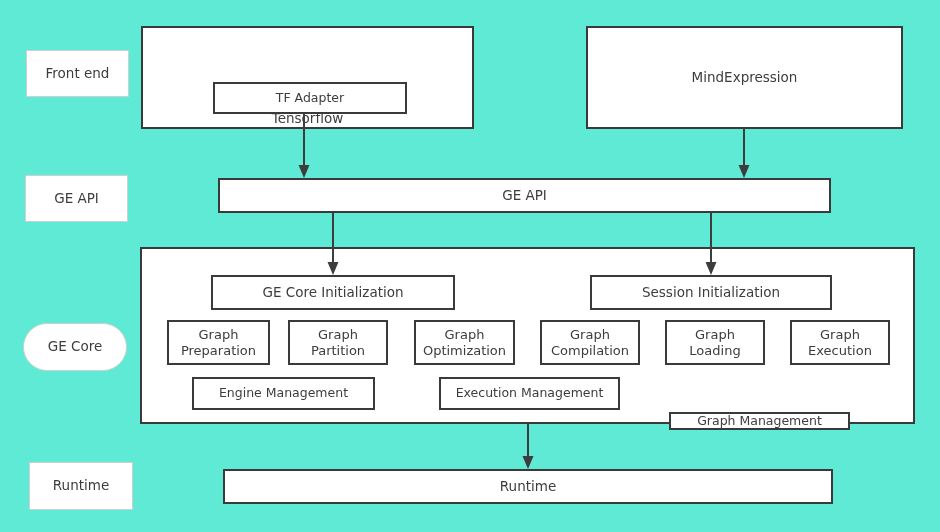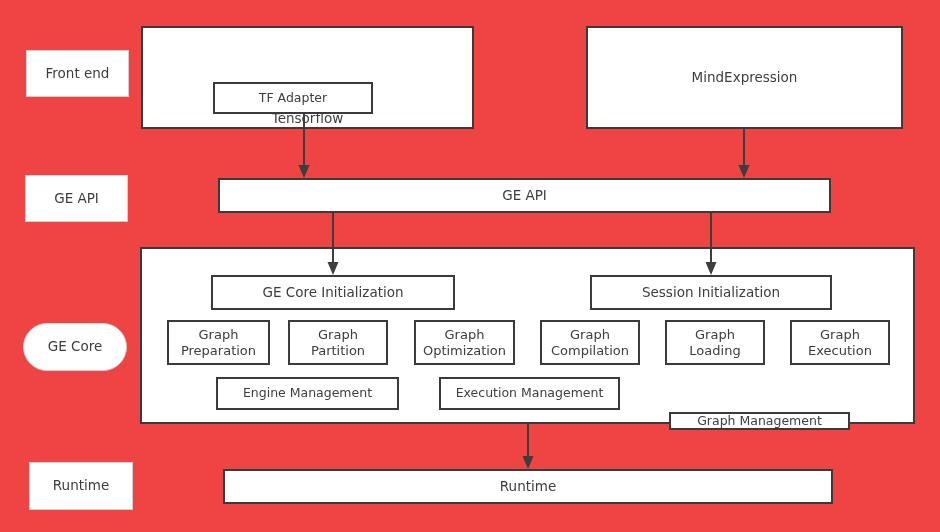--- a/index.html
+++ b/index.html
@@ -5,21 +5,21 @@
 <style>
   html, body {
     margin: 0;
     padding: 0;
     background: #000000;
   }
   #canvas {
     position: relative;
     width: 940px;
     height: 532px;
-    background: #ef4444;
+    background: #5eead4;
     font-family: "DejaVu Sans", "Liberation Sans", sans-serif;
     overflow: hidden;
   }
 
   
   .box {
     position: absolute;
     box-sizing: border-box;
     background: #ffffff;
     border: 2px solid #3a3a3a;
@@ -87,21 +87,21 @@
       <div class="box stage-label" style="left: 26px; top: 50px; width: 103px; height: 47px;">Front end</div>
       <div class="box stage-label" style="left: 25px; top: 175px; width: 103px; height: 47px;">GE API</div>
       <div class="box stage-label" style="left: 23px; top: 323px; width: 104px; height: 48px; border-radius: 24px;">GE Core</div>
       <div class="box stage-label" style="left: 29px; top: 462px; width: 104px; height: 48px;">Runtime</div>
     </div>
 
   <div class="box container-box" id="tensorflow-box" style="left: 141px; top: 26px; width: 333px; height: 103px;">
     <div class="container-title">Tensorflow</div>
   </div>
 
-  <div class="box sub" id="tf-adapter-box" style="left: 213px; top: 82px; width: 160px; height: 32px;">TF Adapter</div>
+  <div class="box sub" id="tf-adapter-box" style="left: 213px; top: 82px; width: 194px; height: 32px;">TF Adapter</div>
 
   <div class="box container-box" id="mindexpression-box" style="left: 586px; top: 26px; width: 317px; height: 103px; align-items: center; justify-content: center;">
     <div class="container-title centered">MindExpression</div>
   </div>
 
   <div class="box bar" id="ge-api-bar" style="left: 218px; top: 178px; width: 613px; height: 35px;">GE API</div>
 
   <div class="box container-box" id="ge-core-container" style="left: 140px; top: 247px; width: 775px; height: 177px;"></div>
 
   <div id="ge-core-children">
@@ -112,21 +112,21 @@
       <div class="box sub-tall sub" style="left: 288px; top: 320px; width: 100px; height: 45px;">Graph
 Partition</div>
       <div class="box sub-tall sub" style="left: 414px; top: 320px; width: 101px; height: 45px;">Graph
 Optimization</div>
       <div class="box sub-tall sub" style="left: 540px; top: 320px; width: 100px; height: 45px;">Graph
 Compilation</div>
       <div class="box sub-tall sub" style="left: 665px; top: 320px; width: 100px; height: 45px;">Graph
 Loading</div>
       <div class="box sub-tall sub" style="left: 790px; top: 320px; width: 100px; height: 45px;">Graph
 Execution</div>
-      <div class="box sub" style="left: 192px; top: 377px; width: 183px; height: 33px; margin-left: 24px;">Engine Management</div>
+      <div class="box sub" style="left: 192px; top: 377px; width: 183px; height: 33px;">Engine Management</div>
       <div class="box sub" style="left: 439px; top: 377px; width: 181px; height: 33px;">Execution Management</div>
       <div class="box sub" style="left: 669px; top: 377px; width: 181px; height: 18px; margin-top: 35px;">Graph Management</div>
     </div>
 
   <div class="box bar" id="runtime-bar" style="left: 223px; top: 469px; width: 610px; height: 35px;">Runtime</div>
 
   <div id="arrow-layer">
       <div class="arrow" style="left: 296px; top: 113px; width: 16px; height: 65px;">
         <svg width="16" height="65">
           <line x1="8" y1="0" x2="8" y2="54" stroke="#3d3d3d" stroke-width="2"></line>

